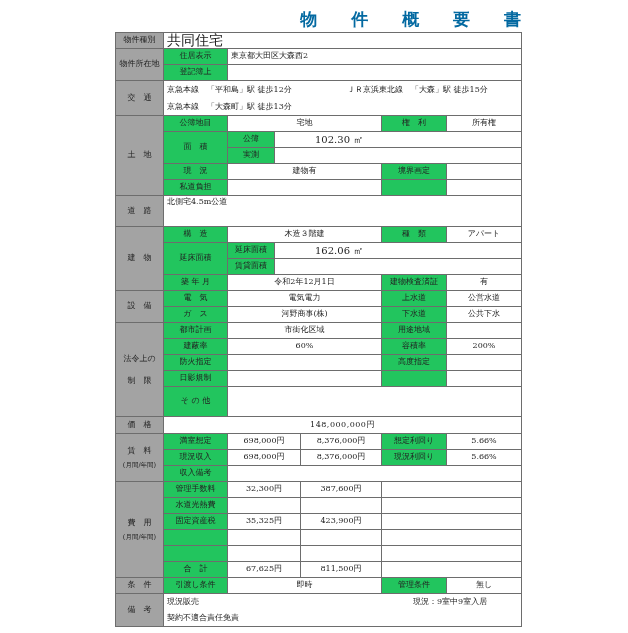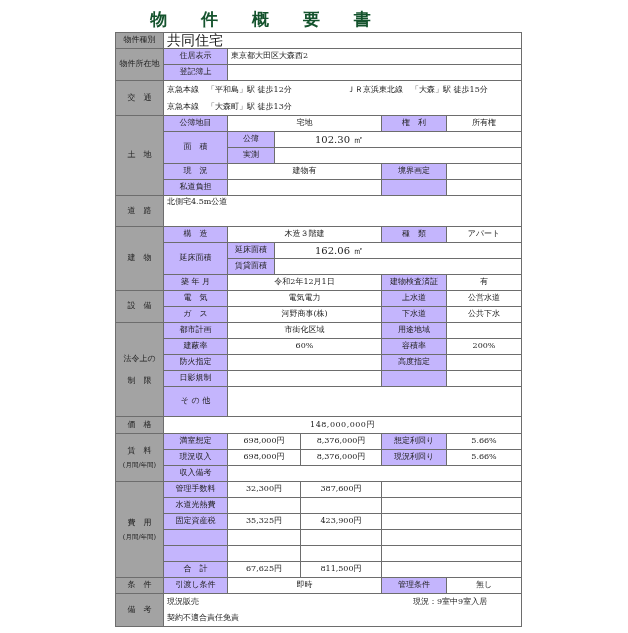--- a/index.html
+++ b/index.html
@@ -1,24 +1,24 @@
 <!DOCTYPE html>
 <html><head>
 <meta charset="utf-8">
 <style>
   html, body { margin:0; padding:0; background:#ffffff; }
   body { width:628px; height:633px; position:relative; overflow:hidden;
          font-family:"DejaVu Serif","Liberation Serif",serif; color:#222; }
-  .title { position:absolute; left:0; width:535px; top:8px; text-align:center;
-           font-size:17px; font-weight:bold; letter-spacing:14px; color:#14532d; }
+  .title { position:absolute; left:0; width:535px; top:8px; text-align:right;
+           font-size:17px; font-weight:bold; letter-spacing:14px; color:#0369a1; }
   .sheet { position:absolute; left:115px; top:32px; width:406px; }
   table.grid { border-collapse:collapse; width:406px; table-layout:fixed; }
   table.grid td { border:1px solid #6d6d6d; padding:0 3px; font-size:8px; line-height:1.1;
                   height:15px; overflow:hidden; white-space:nowrap; color:#222; }
-  td.lbl { background:#c4b5fd; text-align:center; }
+  td.lbl { background:#22c55e; text-align:center; }
   td.sec { background:#a3a3a3; text-align:center; font-size:8.5px; }
   td.val { background:#fff; }
   td.c { text-align:center; }
   .sub { font-size:6.5px; display:block; margin-top:6px; }
   .big { font-size:17px; text-align:center; letter-spacing:0.5px; }
   .num { font-size:10px; }
   .numb { font-size:10.5px; }
   .left-mark { position:absolute; left:32px; top:232px; width:12px; height:42px;
                color:#e6eaee; font-size:9px; line-height:12px; }
 </style>

